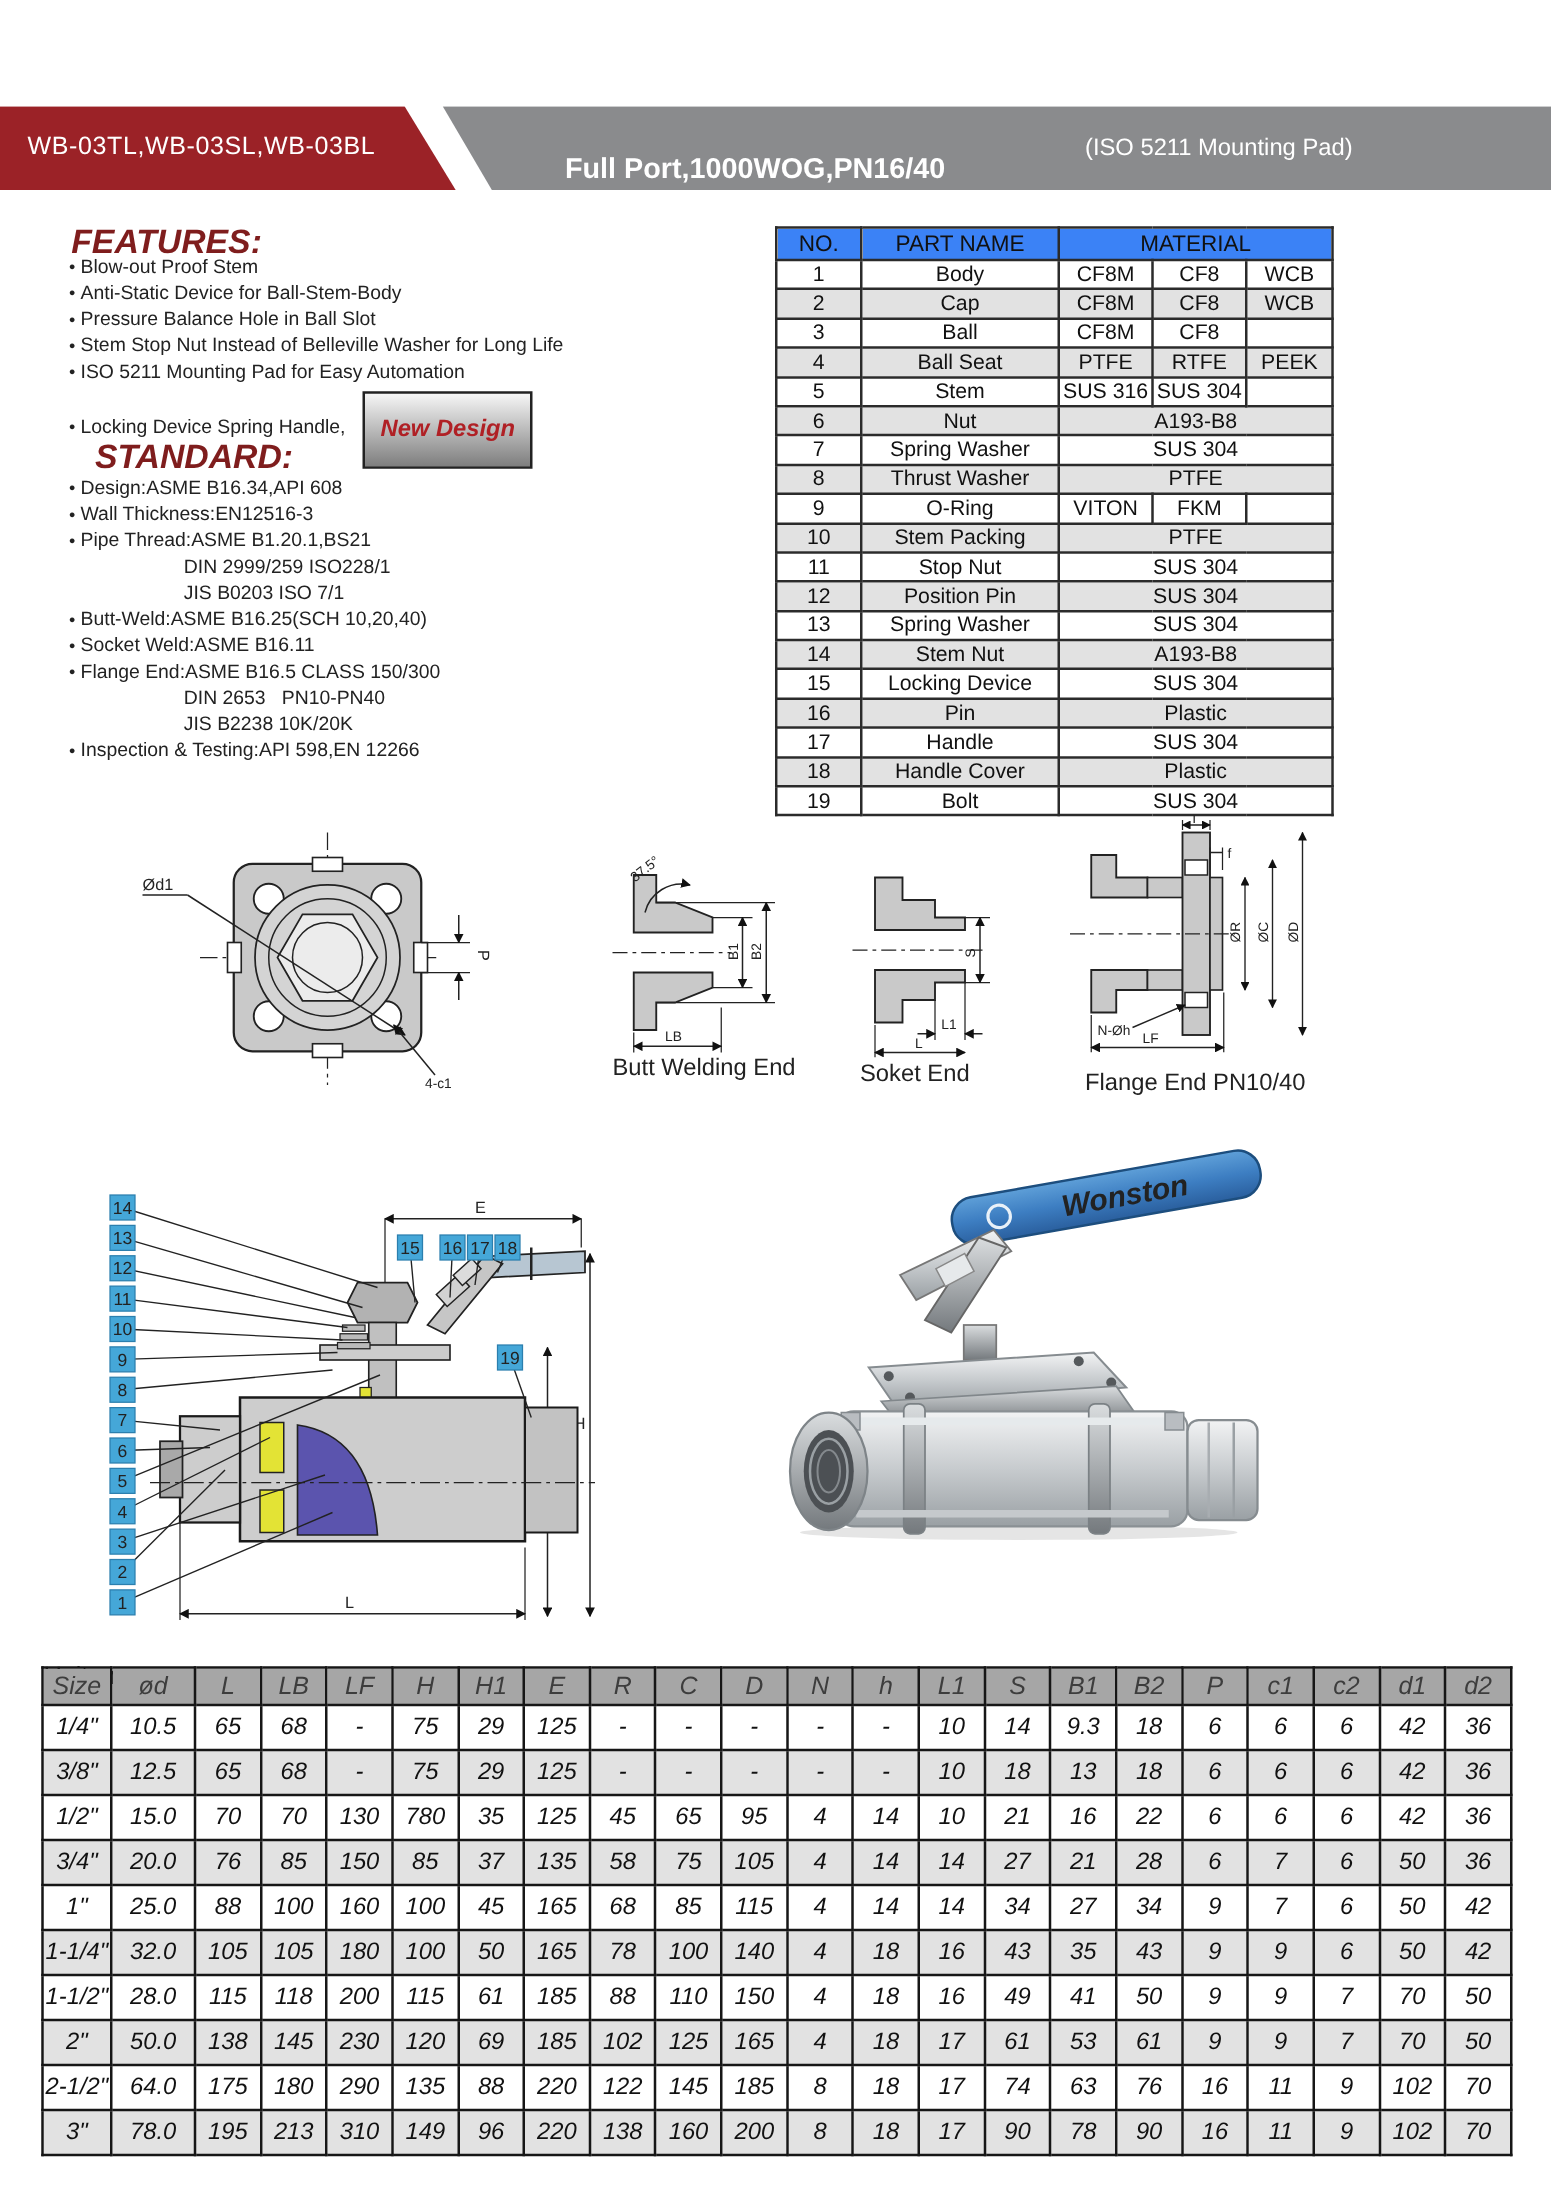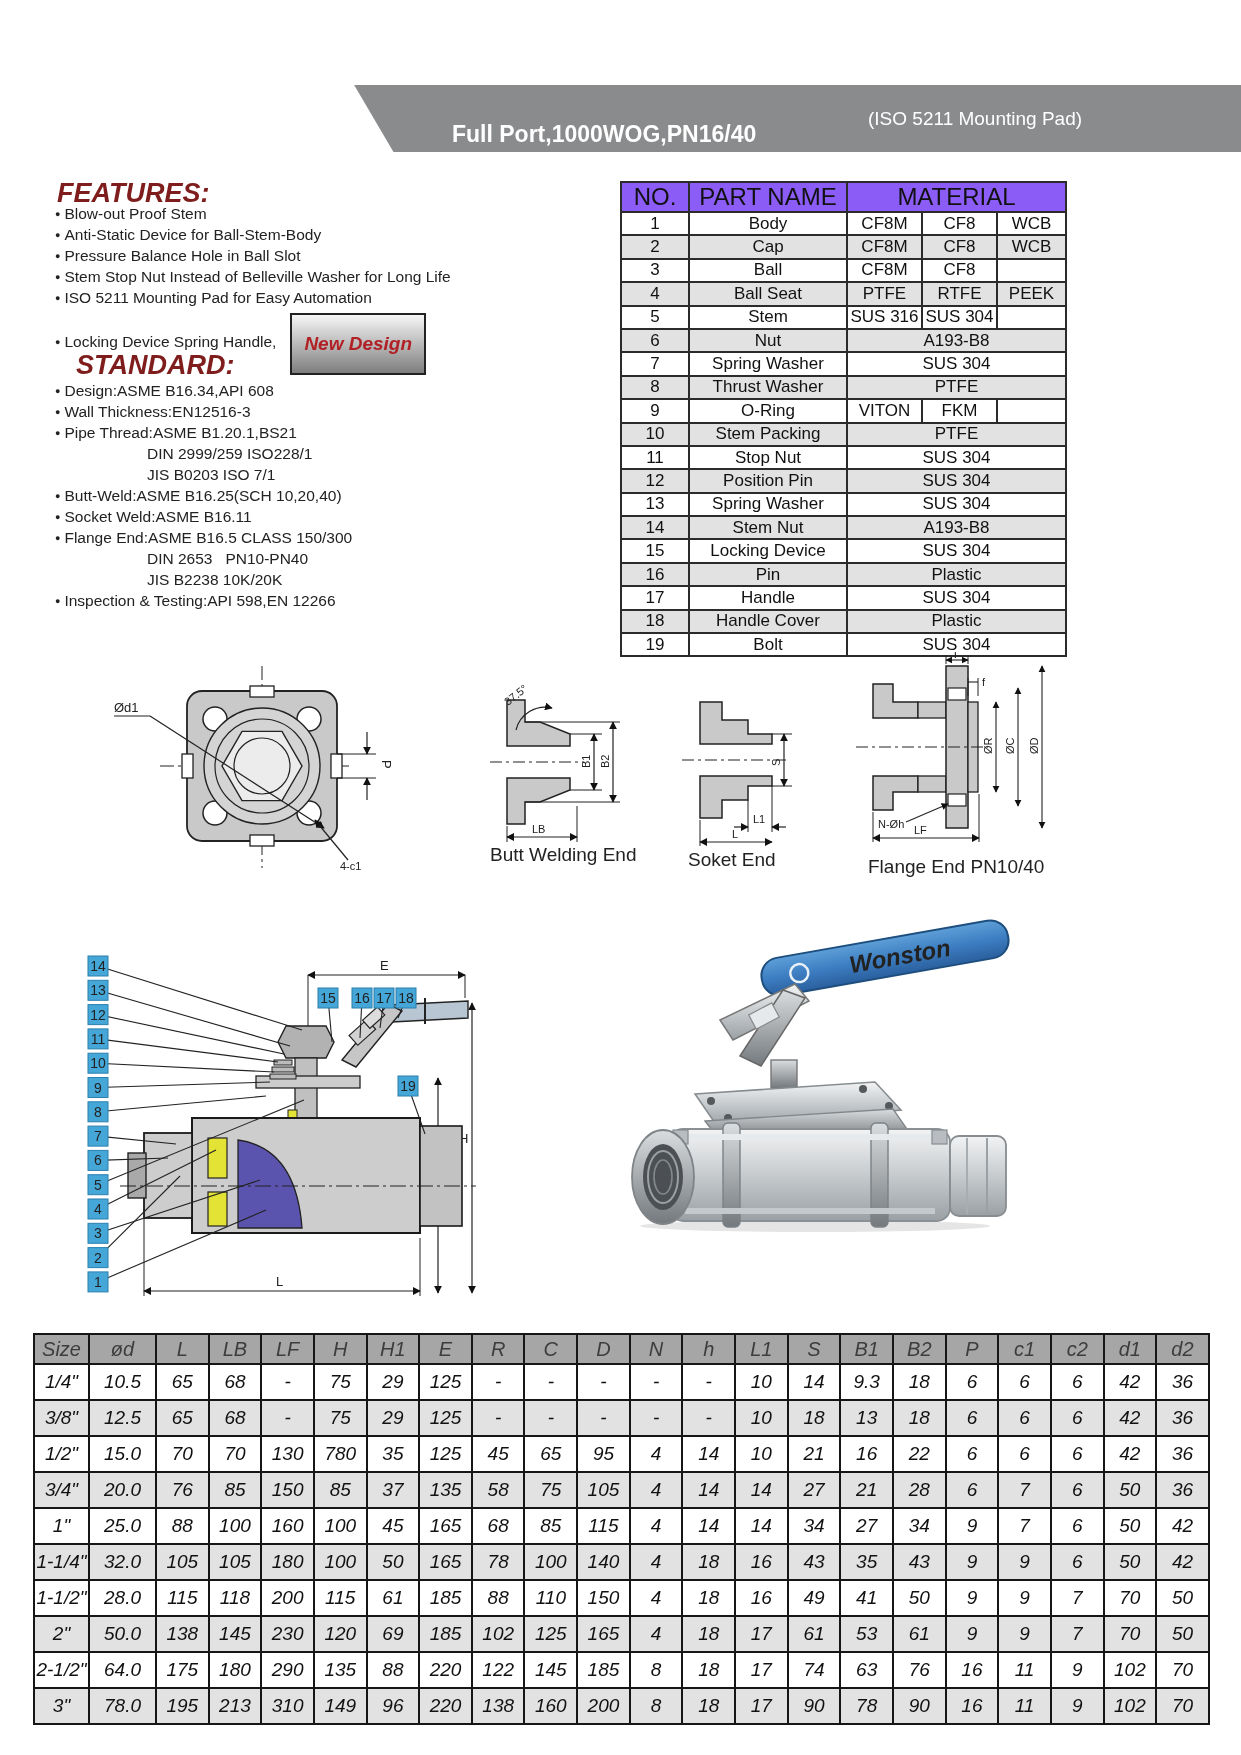--- a/index.html
+++ b/index.html
@@ -26,21 +26,21 @@
   .b-line.indent{padding-left:92px;}
   .badge{display:inline-block;margin-left:14px;padding:18px 12px;border:2px solid #222;
          background:linear-gradient(#f6f6f6,#7e7e7e);color:#b02025;font-weight:bold;
          font-style:italic;font-size:19px;position:relative;top:3px;}
 
   
   table{border-collapse:collapse;table-layout:fixed;}
   .ptable{width:445px;font-size:17px;}
   .ptable th,.ptable td{border:2px solid #2b2b2b;text-align:center;padding:0;height:21.4px;
                         overflow:hidden;white-space:nowrap;font-weight:normal;}
-  .ptable thead th{background:#8b5cf6;height:24px;font-size:24px;color:#111;}
+  .ptable thead th{background:#3b82f6;height:24px;font-size:18px;color:#111;}
   .ptable tr.alt td{background:#e2e2e2;}
 
   
   .dtable{width:1175px;font-size:19px;}
   .dtable th,.dtable td{border:2px solid #161616;text-align:center;padding:0;height:34px;
                         overflow:hidden;white-space:nowrap;font-weight:normal;}
   .dtable thead th{background:#a6a6a6;color:#3d3d3d;font-size:20px;height:28px;}
   .dtable tr.alt td{background:#e2e2e2;}
   .unit{font-size:20px;color:#222;}
 
@@ -69,20 +69,23 @@
           <stop offset="1" stop-color="#74797d"></stop>
       </linearGradient>
       <linearGradient id="gBlue" x1="0" y1="0" x2="0" y2="1">
         <stop offset="0" stop-color="#5e9fd8"></stop>
           <stop offset="0.5" stop-color="#3d7ec2"></stop>
           <stop offset="1" stop-color="#2a5f9e"></stop>
       </linearGradient>
     </defs>
   </svg>
 
+  <div class="abs band-red">
+    <span>WB-03TL,WB-03SL,WB-03BL</span>
+  </div>
   <div class="abs band-gray"></div>
   <div class="abs prod2">Full Port,1000WOG,PN16/40</div>
   <div class="abs isonote">(ISO 5211 Mounting Pad)</div>
 
   <div class="abs sec-head" style="left:57px;top:178px;">FEATURES:</div>
   <div class="abs blist" style="left:55px;top:205px;" id="features-list">
       <div class="b-line"><span class="bl">●</span><span>Blow-out Proof Stem</span></div>
       <div class="b-line"><span class="bl">●</span><span>Anti-Static Device for Ball-Stem-Body</span></div>
       <div class="b-line"><span class="bl">●</span><span>Pressure Balance Hole in Ball Slot</span></div>
       <div class="b-line"><span class="bl">●</span><span>Stem Stop Nut Instead of Belleville Washer for Long Life</span></div>

